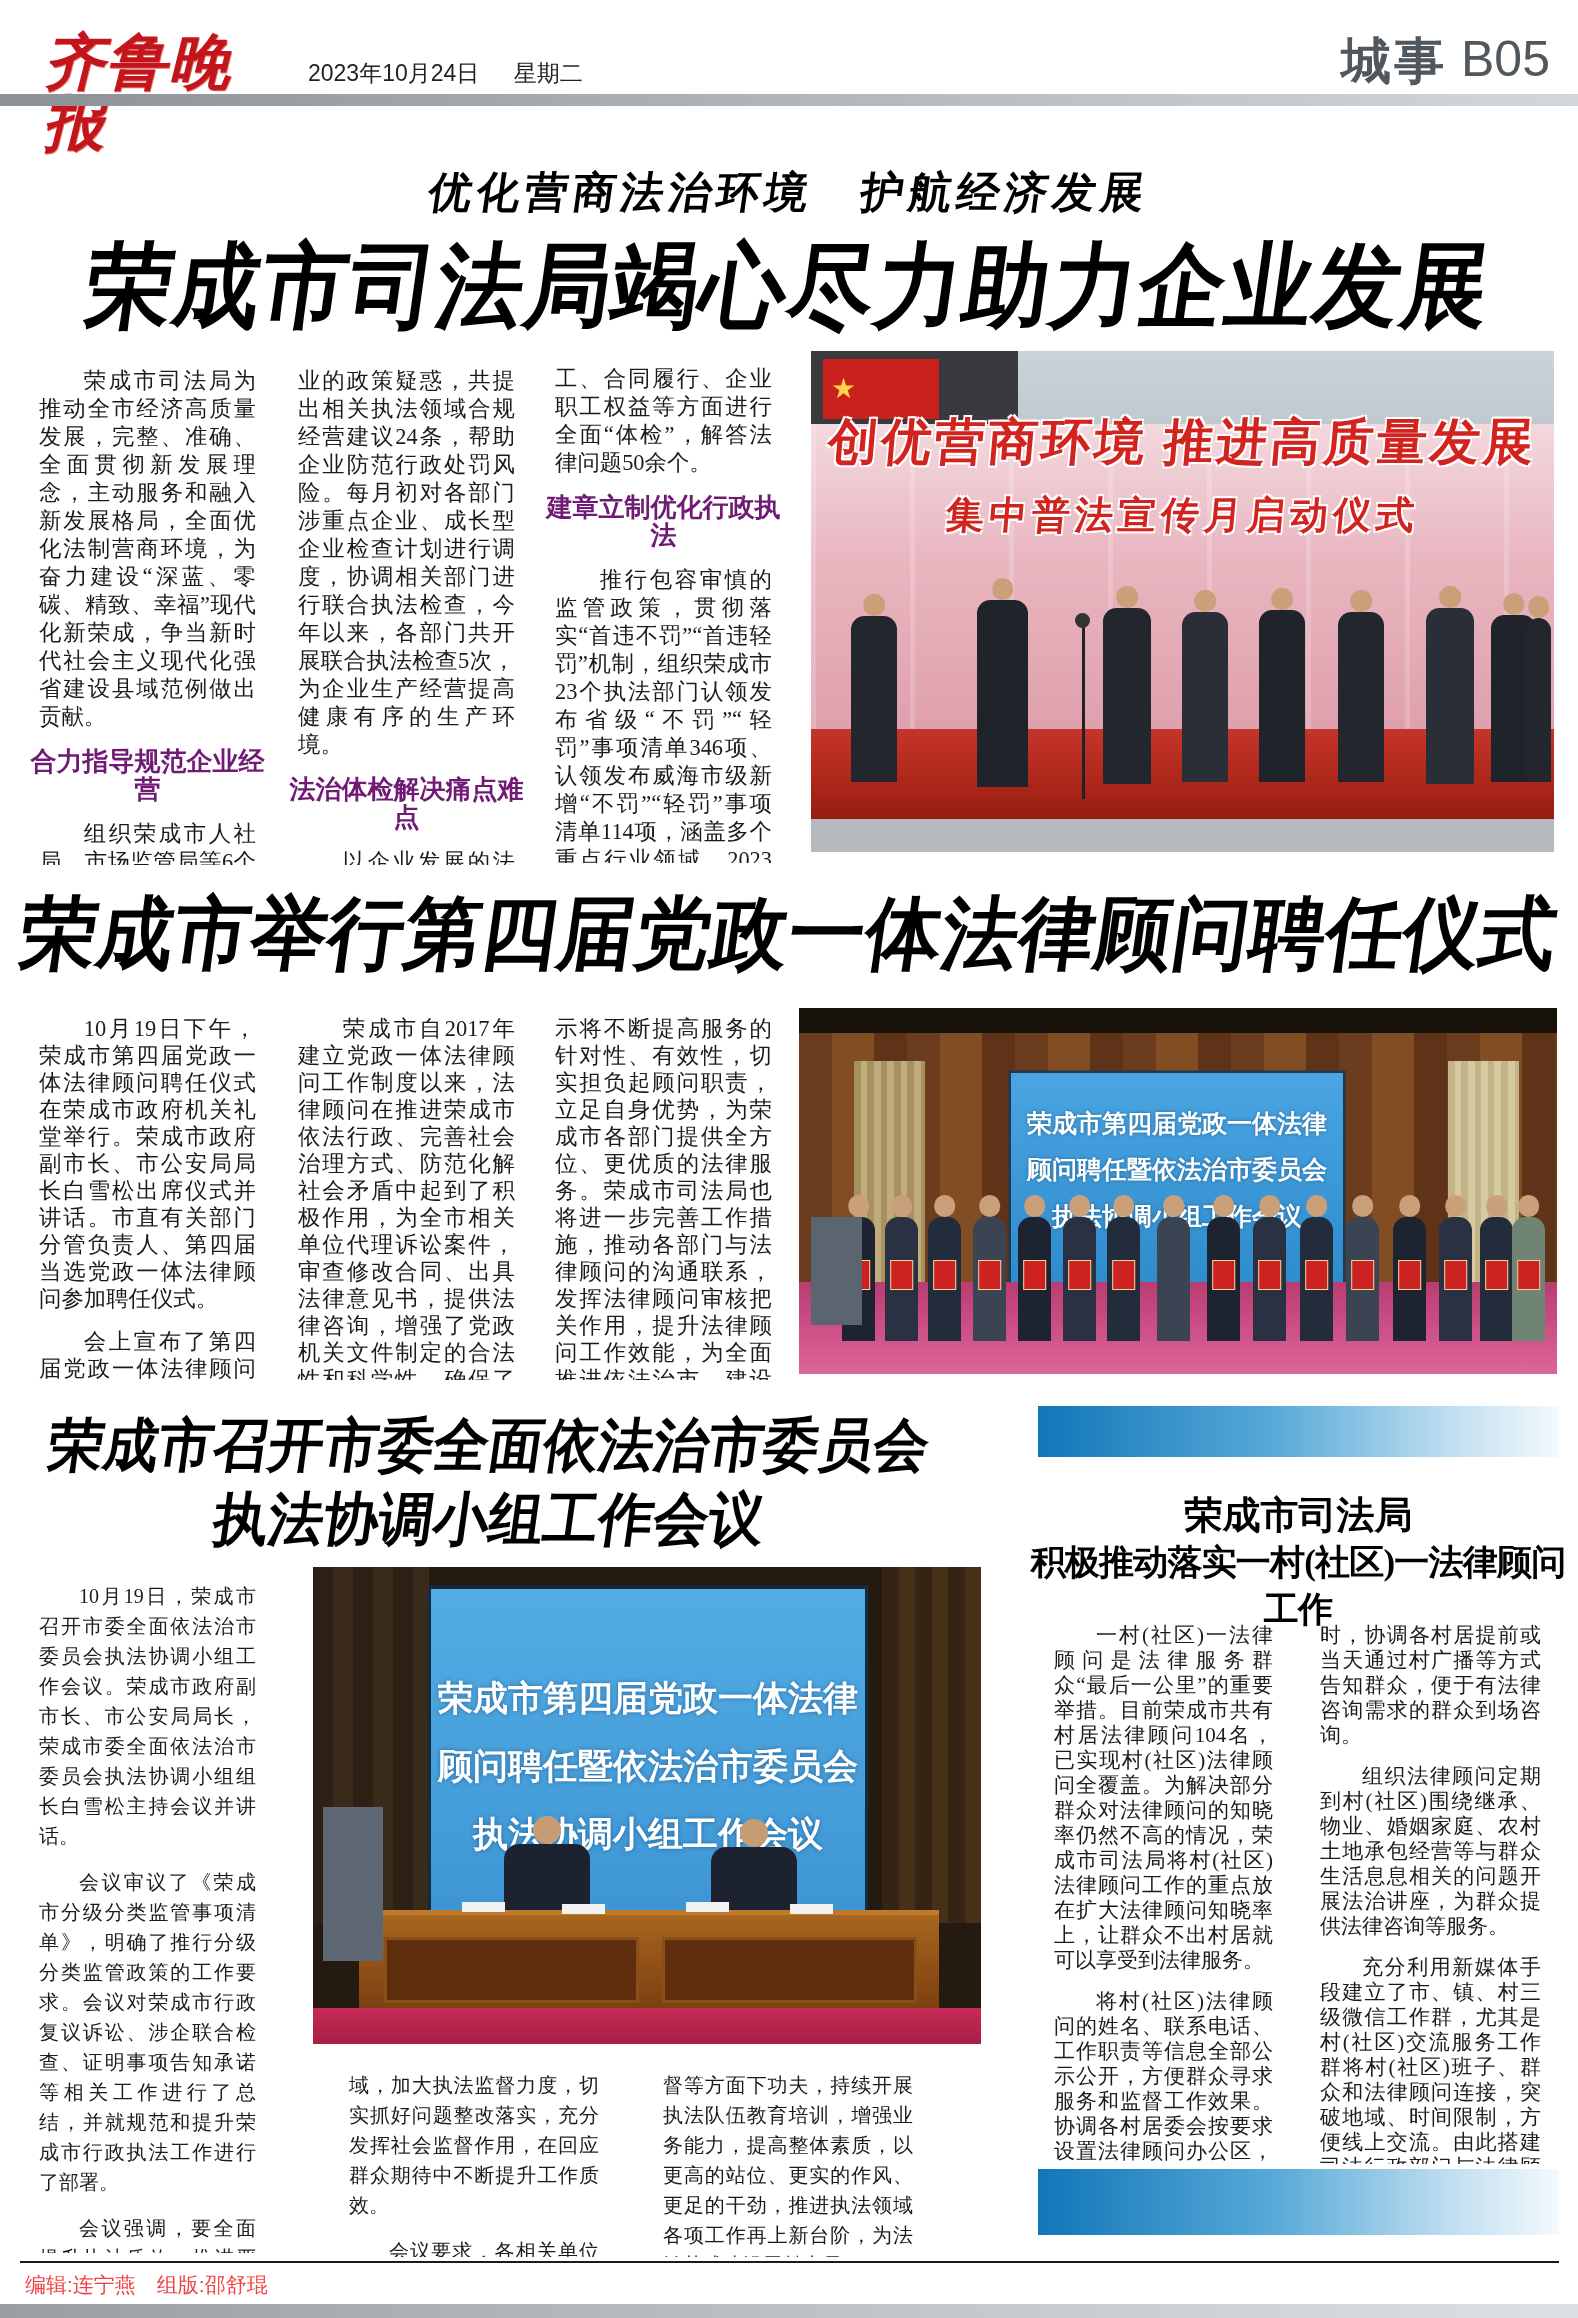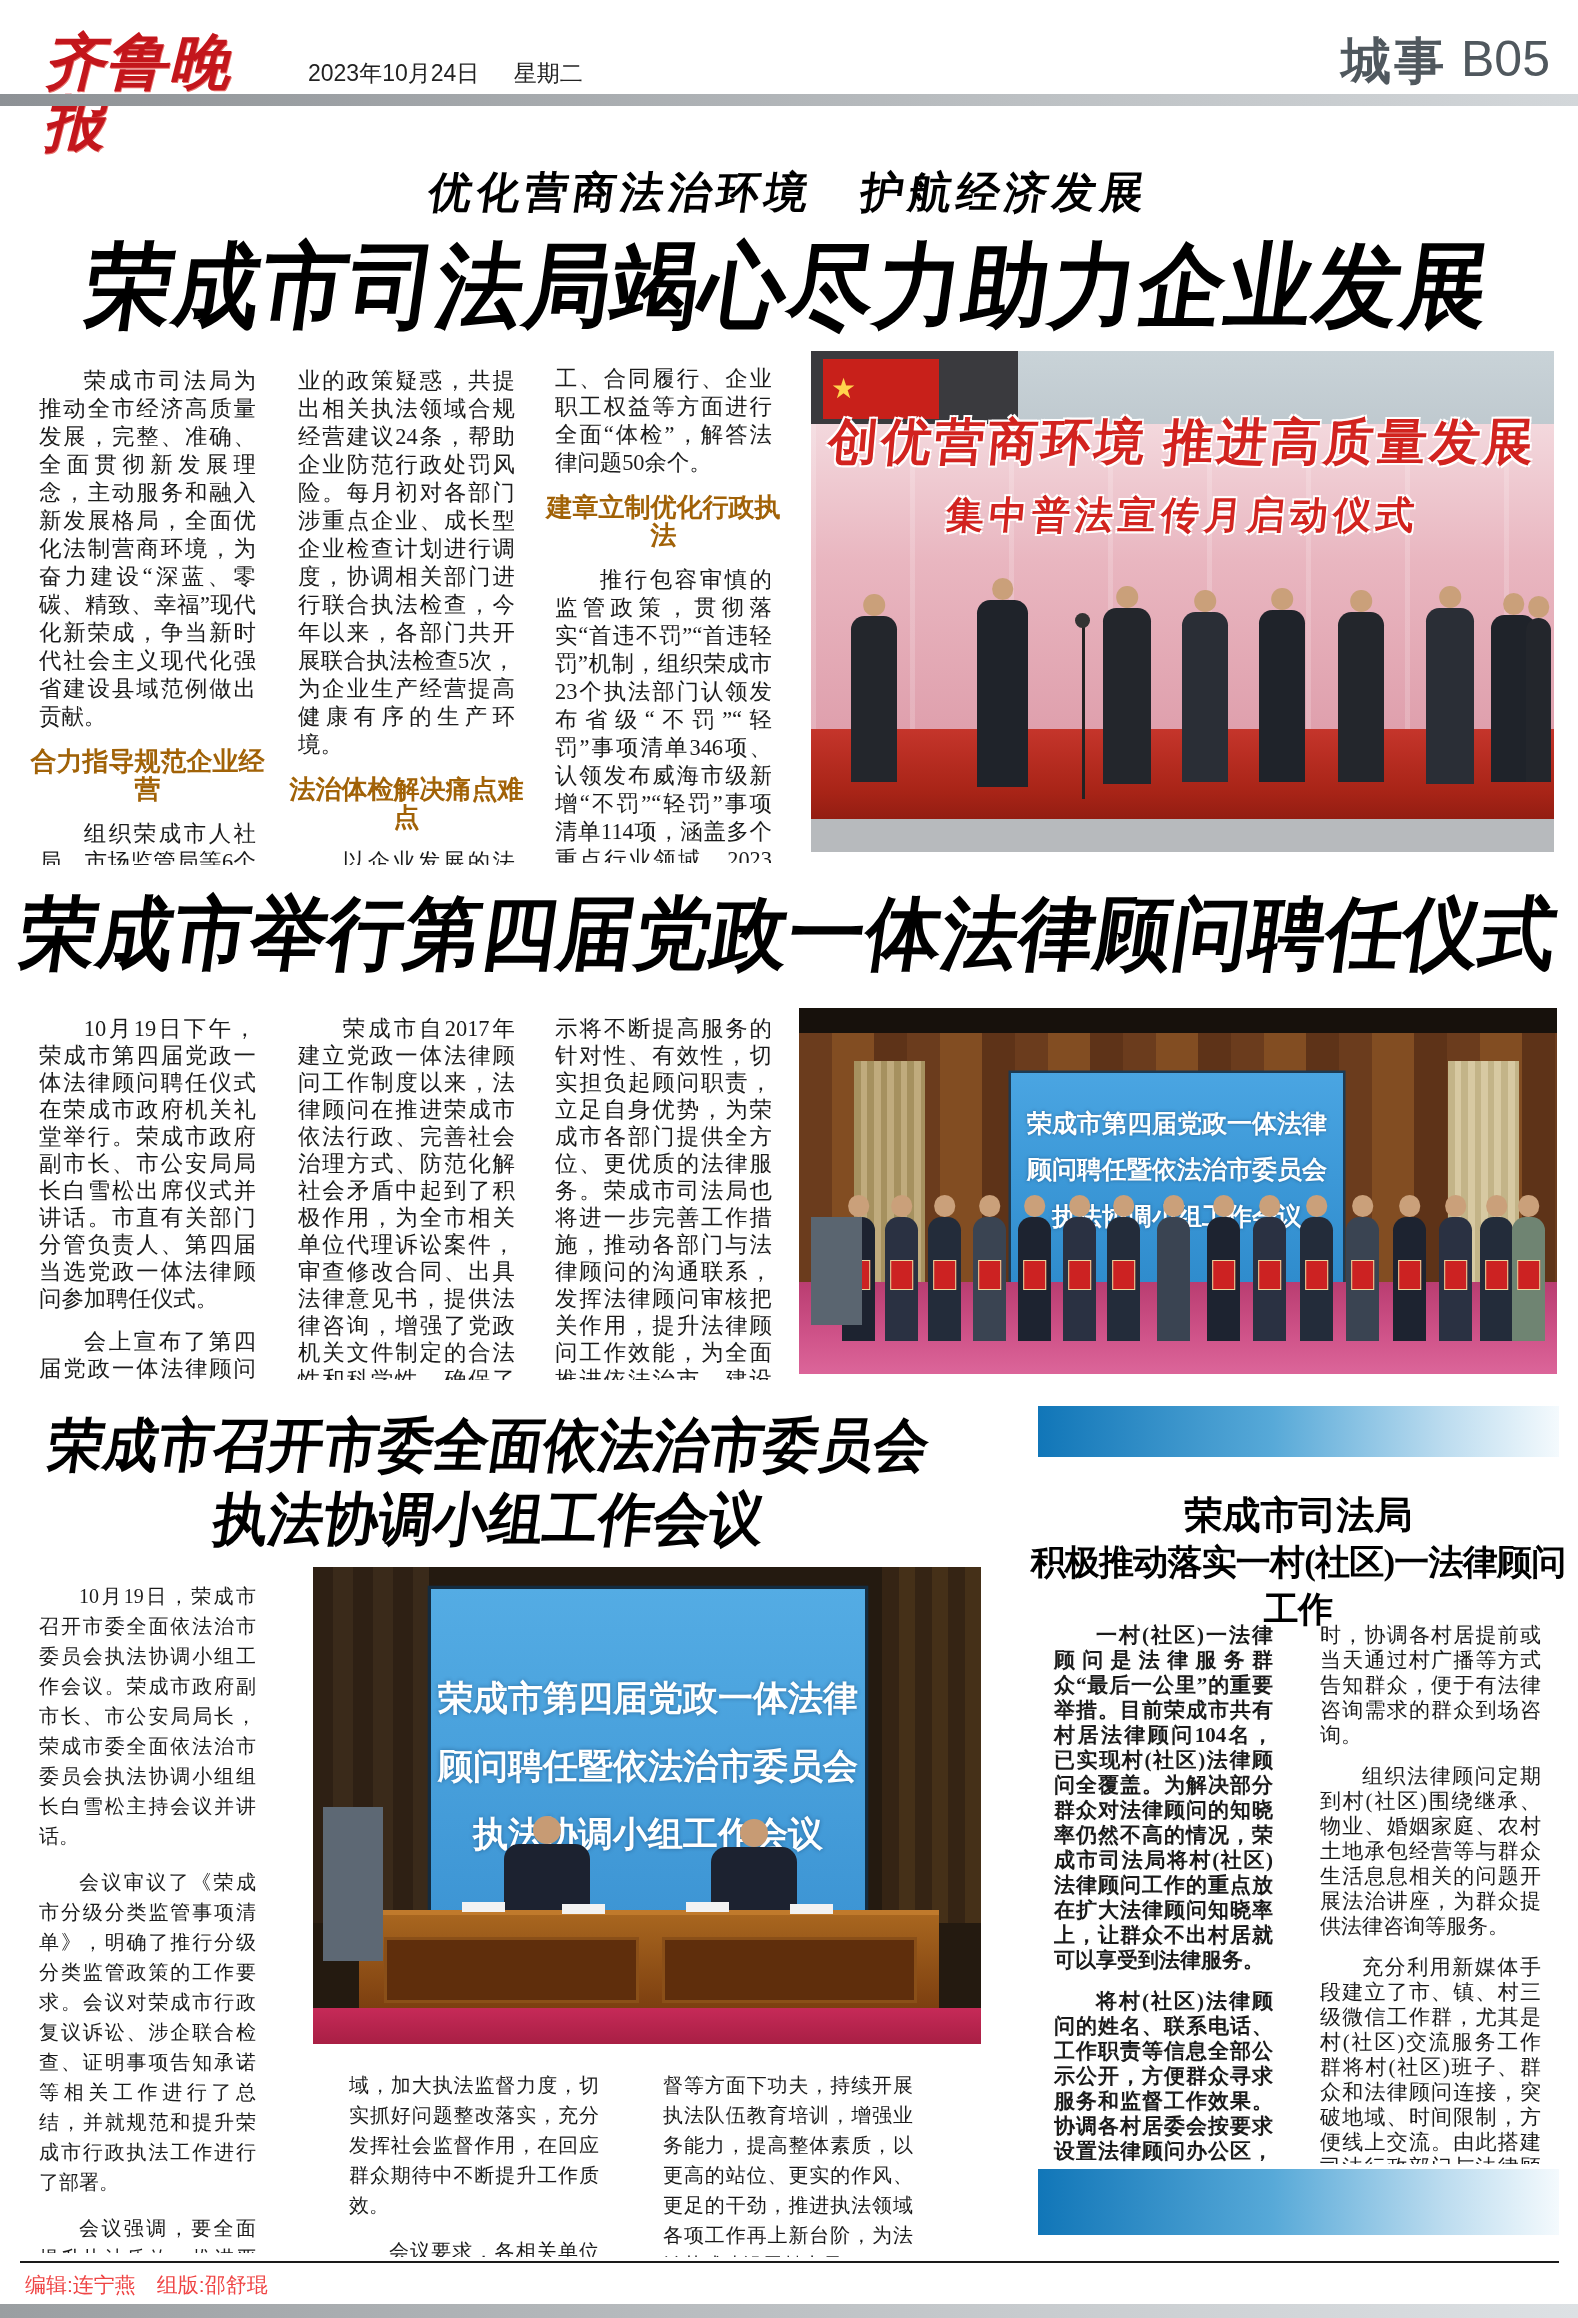--- a/index.html
+++ b/index.html
@@ -24,37 +24,37 @@
   .headline2{left:0;top:884px;width:1578px;text-align:center;font-size:76px;font-weight:bold;color:#000;}
   .headline2 span{display:inline-block;transform:skewX(-8deg) scaleY(1.05);letter-spacing:0.8px;}
   .headline3{left:16.6px;top:1409px;width:945px;text-align:center;font-size:55px;font-weight:bold;color:#000;line-height:1.34;}
   .headline3 span{display:inline-block;transform:skewX(-8deg) scaleY(1.05);}
 
   
   .news-col{text-align:justify;color:#1b1b1b;overflow:hidden;word-break:break-all;}
   .news-col p{margin:16px;padding:0;}
   .news-col p.ind{text-indent:2em;}
   .news-col p.byline-row{text-align:right;padding-right:.3em;}
-  .col-subhead{font-weight:bold;text-align:center;color:#a16207;}
+  .col-subhead{font-weight:bold;text-align:center;color:#701a75;}
   .a1{font-size:22.4px;line-height:28px;}
   .a1 .col-subhead{font-size:26px;margin:16.6px 0 11.6px;}
   .a2{font-size:22.4px;line-height:27px;}
   .a3{font-size:20px;line-height:30px;}
   .a4{font-size:21px;line-height:25px;}
 
   .c-a1c1{left:23px;top:351px;width:249px;height:514px;}
   .c-a1c2{left:282px;top:351px;width:249px;height:514px;}
   .c-a1c3{left:539px;top:349px;width:249px;height:514px;}
   .c-a2c1{left:23px;top:999px;width:249px;height:381px;}
   .c-a2c2{left:282px;top:999px;width:249px;height:381px;}
   .c-a2c3{left:539px;top:999px;width:249px;height:381px;}
   .c-a3c1{left:23px;top:1565px;width:249px;height:688px;}
   .c-a3ca{left:333px;top:2054px;width:282px;height:203px;}
   .c-a3cb{left:647px;top:2054px;width:282px;height:203px;}
-  .c-a4c1{left:1038px;top:1607px;width:251px;height:557px;font-weight:bold;}
+  .c-a4c1{left:1038px;top:1607px;width:251px;height:557px;}
   .c-a4c2{left:1304px;top:1607px;width:253px;height:557px;}
 
   
   .a4-bar1{left:1038px;top:1406px;width:521px;height:51px;
            background:linear-gradient(to right,#1176b8,#57a9d8 45%,#bcdcef 78%,#f4fafd);}
   .a4-bar2{left:1038px;top:2169px;width:521px;height:66px;
            background:linear-gradient(to right,#1176b8,#57a9d8 45%,#bcdcef 78%,#f4fafd);}
   .a4-title{left:1038px;top:1490px;width:521px;text-align:center;font-size:38px;font-weight:bold;color:#000;}
   .a4-subtitle{left:1028px;top:1539px;width:540px;text-align:center;font-size:35px;font-weight:bold;color:#000;letter-spacing:-0.8px;}
 

